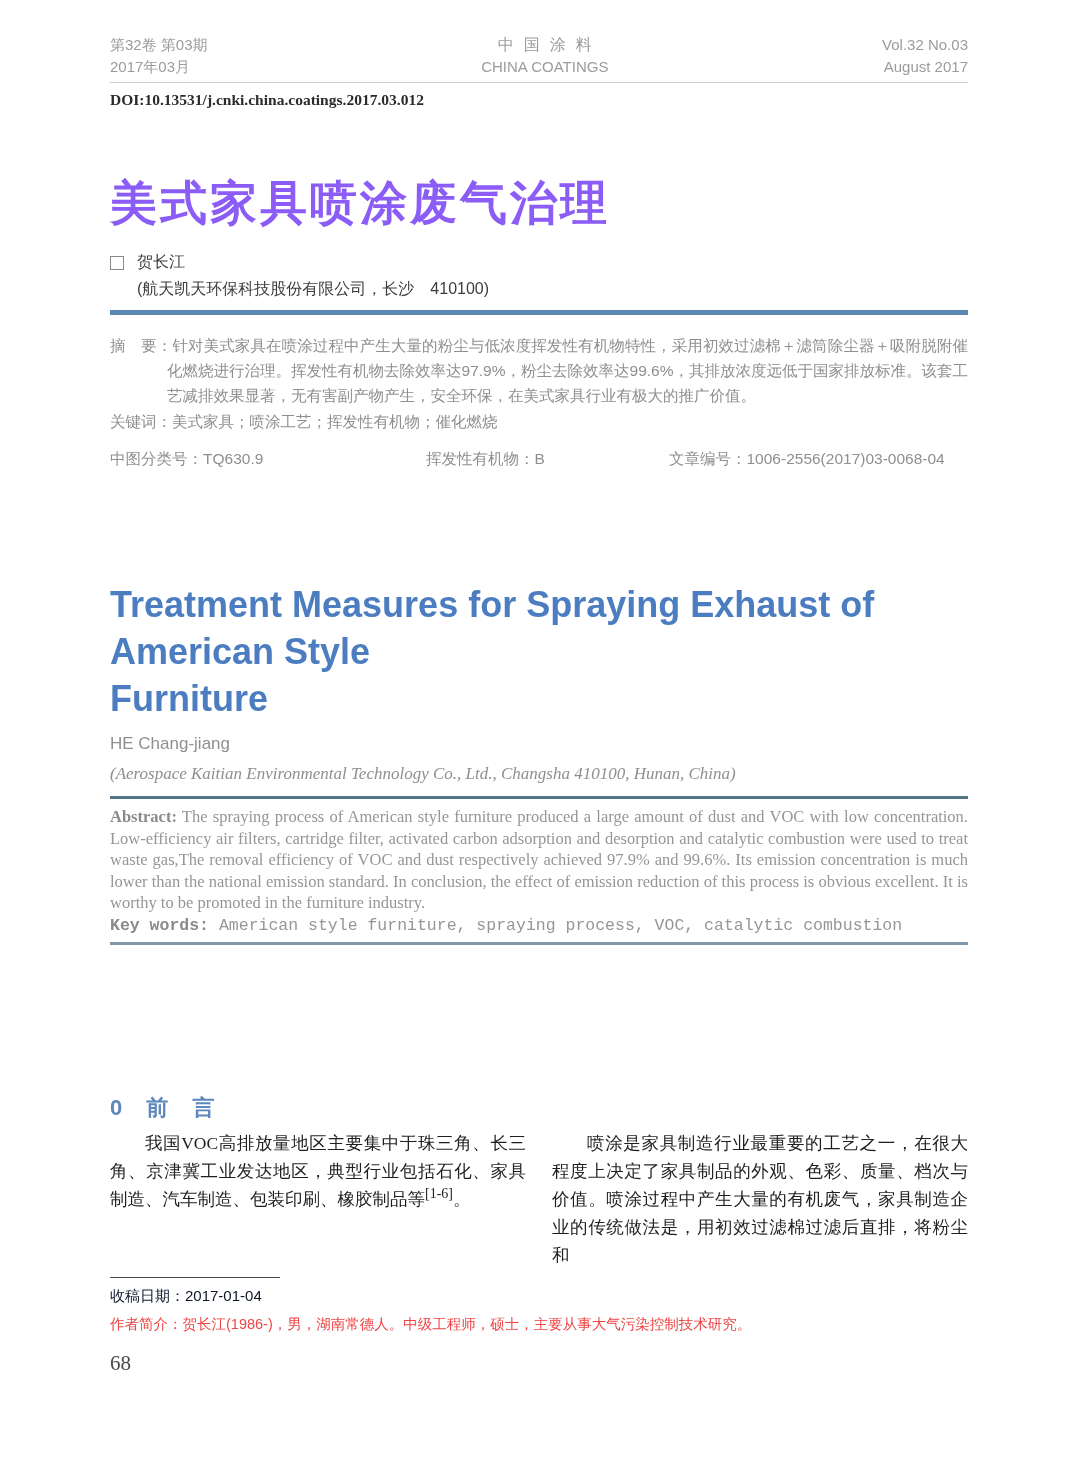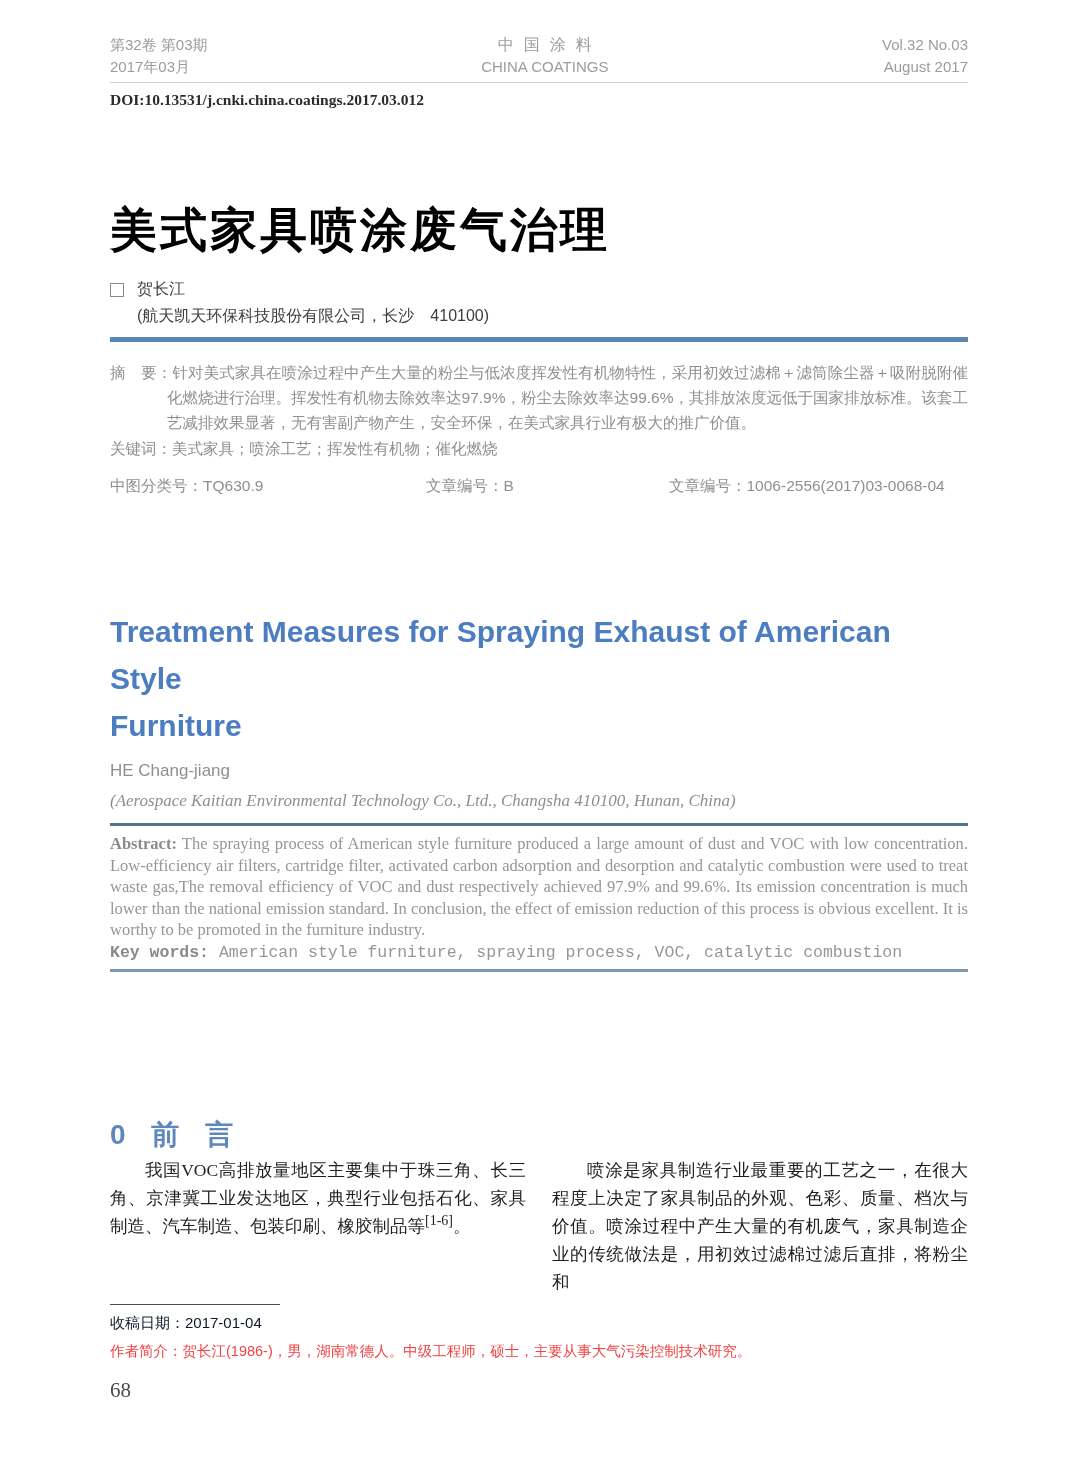--- a/index.html
+++ b/index.html
@@ -12,50 +12,50 @@
   
   .jheader { display:flex; justify-content:space-between; align-items:flex-start;
     color:#9c9c9c; font-size:15px; line-height:22px;
     padding-bottom:4px; border-bottom:1px solid #cfcfcf; }
   .jh-center { text-align:center; }
   .jh-center .cn { letter-spacing:10px; padding-left:10px; font-size:16px; }
   .jh-right { text-align:right; }
   .doi { font-family:"Liberation Serif", serif; color:#2b2b2b; font-size:15.5px;
     font-weight:600; margin-top:8px; }
   
-  .cn-title { margin-top:94px; color:#000000; font-size:47px; font-weight:bold;
+  .cn-title { margin-top:67px; color:#8b5cf6; font-size:47px; font-weight:bold;
     letter-spacing:3px; line-height:54px; }
   .author-row { margin-top:22px; display:flex; align-items:center; gap:13px;
     font-size:16px; color:#3d3d3d; }
   .square { width:12px; height:12px; border:1.5px solid #8a8a8a; flex:0 0 auto; }
   .affil-cn { margin-top:6px; padding-left:27px; font-size:16px; color:#3d3d3d; }
   .blue-bar { margin-top:10px; height:5px; background:#5d87b3; }
   
   .abs-cn { margin-top:18px; color:#8f8f8f; font-size:15.5px; line-height:25px;
     text-align:justify; padding-left:57px; text-indent:-57px; }
   .kw-cn { color:#8f8f8f; font-size:15.5px; line-height:25px; margin-top:1px; }
   .meta-row { margin-top:12px; display:grid; grid-template-columns:316px 243px auto;
     color:#8f8f8f; font-size:15.5px; line-height:25px; }
   
-  .en-title { margin-top:110px; color:#4b7dc0; font-size:30px; font-weight:bold;
+  .en-title { margin-top:110px; color:#4b7dc0; font-size:36px; font-weight:bold;
     line-height:47px; }
   .en-author { margin-top:12px; color:#8f8f8f; font-size:17px; }
   .en-affil { margin-top:10px; color:#8f8f8f; font-size:17px; font-style:italic;
     font-family:"Liberation Serif", serif; }
   .rule-top { margin-top:12px; height:3px; background:#567487; }
   .abs-en { margin-top:7px; font-family:"Liberation Serif", serif; color:#969696;
     font-size:16.5px; line-height:21.6px; text-align:justify; }
   .abs-en .lbl, .kw-en .lbl { font-weight:bold; color:#8a8a8a; }
   .kw-en { font-family:Liberation Mono, monospace; color:#969696; font-size:16.5px;
     line-height:22px; margin-top:1px; }
   .rule-bottom { margin-top:5px; height:3px; background:#8098ab; }
   
   .columns { margin-top:150px; display:flex; gap:26px; }
   .col { width:416px; }
-  .sec-heading { color:#5e87bb; font-size:28px; font-weight:bold; word-spacing:18px;
+  .sec-heading { color:#5e87bb; font-size:22px; font-weight:bold; word-spacing:18px;
     line-height:26px; }
   .body-p { margin:8px 0 0 0; font-family:"Liberation Serif", serif; color:#1f1f1f;
     font-size:17.5px; line-height:28px; text-align:justify; text-indent:2em; }
   .col-right .body-p { margin-top:0; }
   .col-right { padding-top:34px; }
   sup { font-size:14px; line-height:0; }
   
   .fn-rule { margin-top:8px; width:170px; border-top:1.5px solid #4a4a4a; }
   .fn-line1 { margin-top:7px; color:#0f172a; font-size:15px; line-height:22px; }
   .fn-line2 { margin-top:6px; color:#ef4444; font-size:14.5px; line-height:22px; }
@@ -89,21 +89,21 @@
     <span class="square"></span>
     <span>贺长江</span>
   </div>
   <div class="affil-cn">(航天凯天环保科技股份有限公司，长沙　410100)</div>
   <div class="blue-bar"></div>
 
   <p class="abs-cn" style="margin:18px 0 0 0;"><span class="lbl">摘　要：</span><span>针对美式家具在喷涂过程中产生大量的粉尘与低浓度挥发性有机物特性，采用初效过滤棉＋滤筒除尘器＋吸附脱附催化燃烧进行治理。挥发性有机物去除效率达97.9%，粉尘去除效率达99.6%，其排放浓度远低于国家排放标准。该套工艺减排效果显著，无有害副产物产生，安全环保，在美式家具行业有极大的推广价值。</span></p>
   <p class="kw-cn" style="margin:1px 0 0 0;">关键词：美式家具；喷涂工艺；挥发性有机物；催化燃烧</p>
   <div class="meta-row">
     <span>中图分类号：TQ630.9</span>
-    <span>文章编号：B</span>
+    <span>挥发性有机物：B</span>
     <span>文章编号：1006-2556(2017)03-0068-04</span>
   </div>
 
   <div class="en-title">
     <div>Treatment Measures for Spraying Exhaust of American Style</div>
     <div>Furniture</div>
   </div>
   <div class="en-author">HE Chang-jiang</div>
   <div class="en-affil">(Aerospace Kaitian Environmental Technology Co., Ltd., Changsha 410100, Hunan, China)</div>
 

